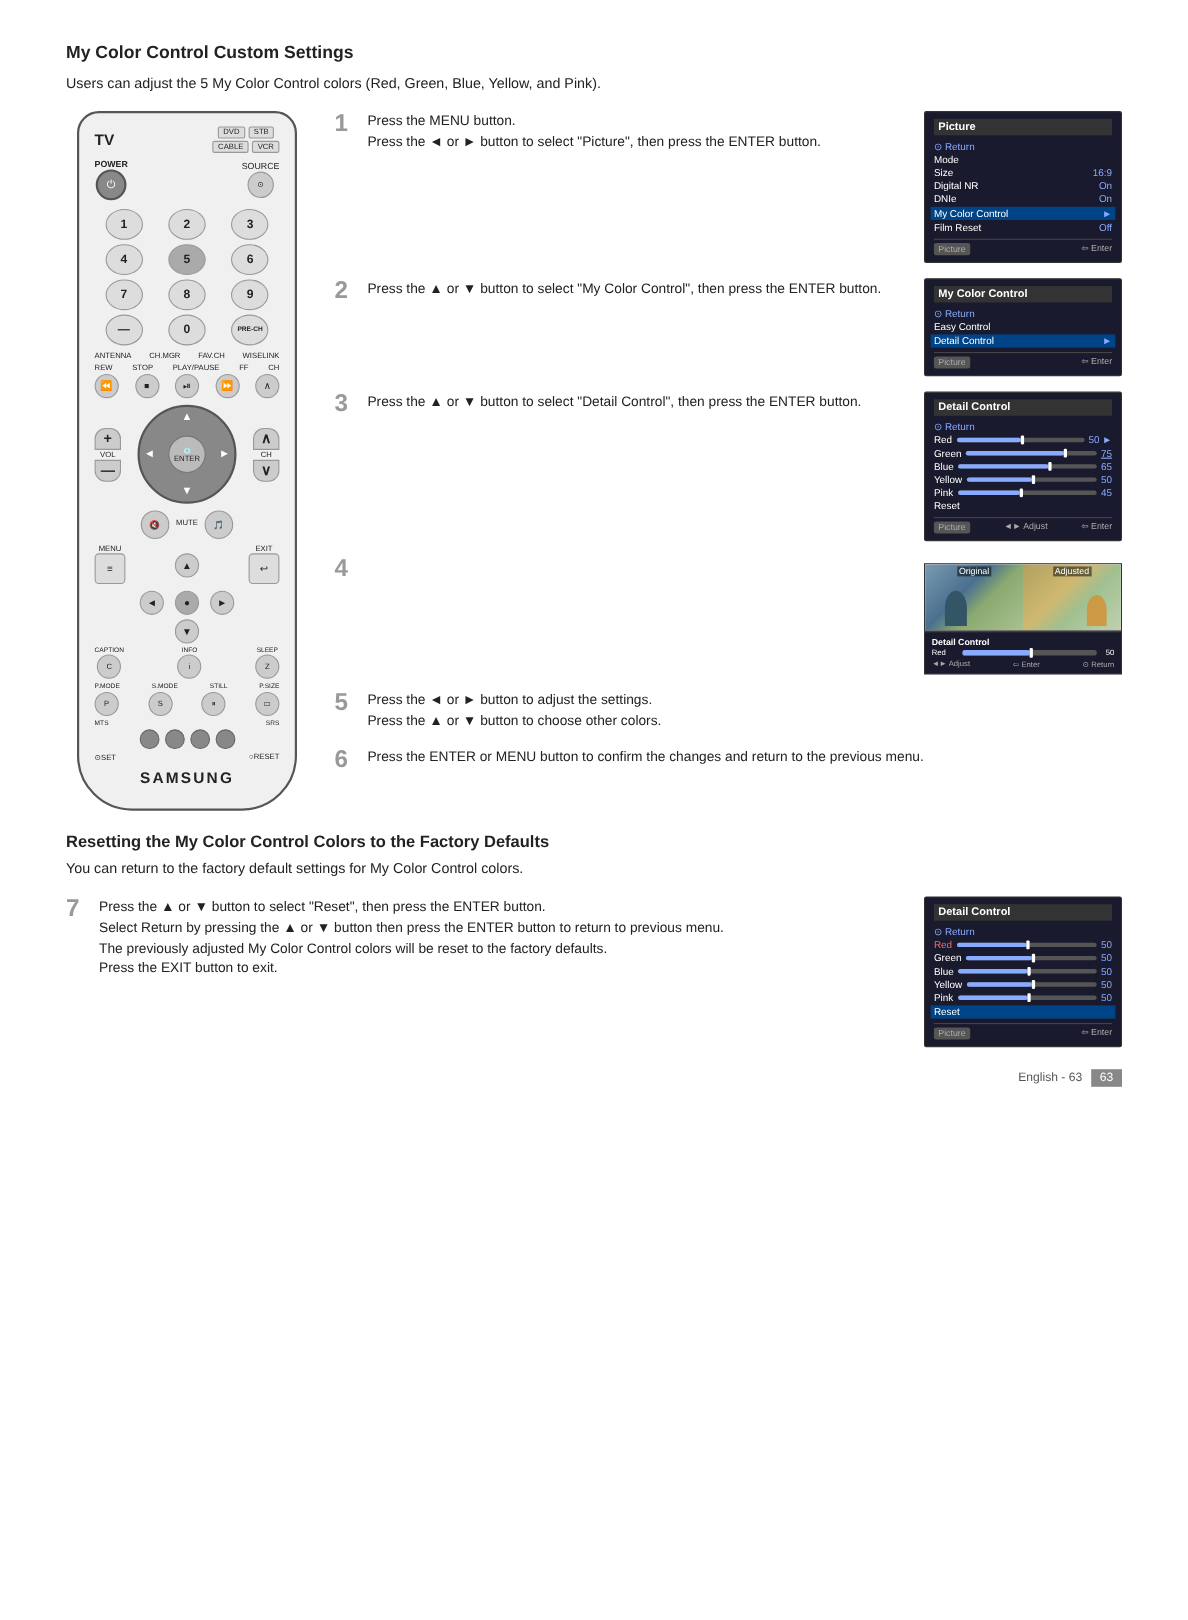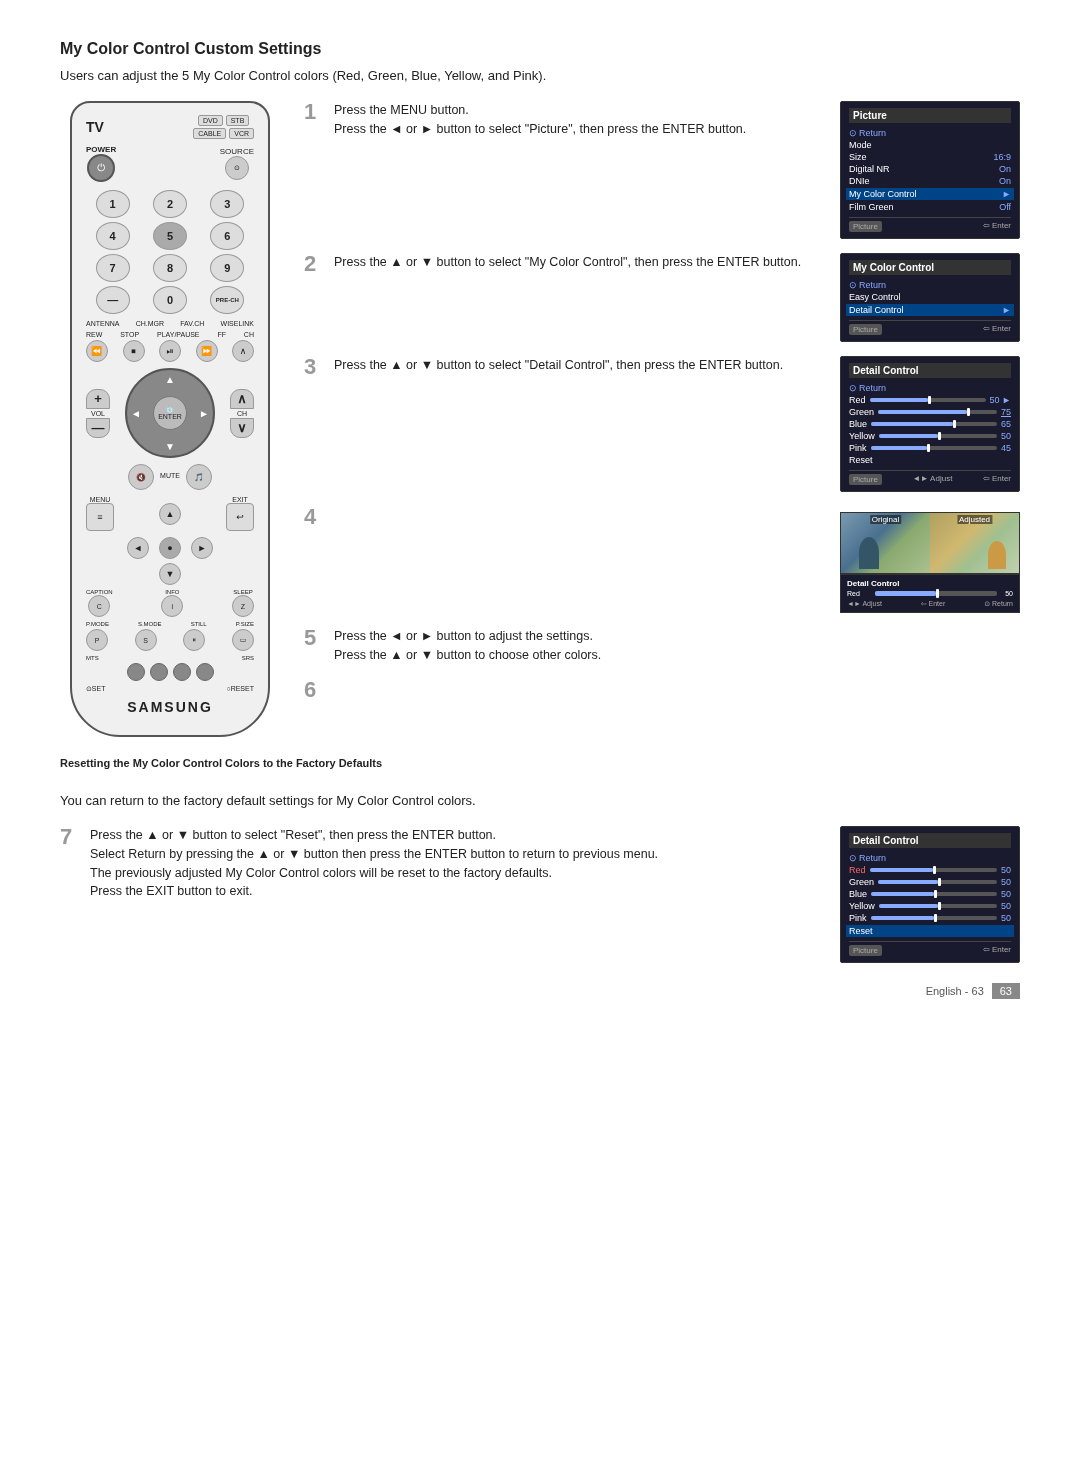--- a/index.html
+++ b/index.html
@@ -587,23 +587,23 @@
       font-size: 7px;
       color: #aaa;
       margin-top: 3px;
     }
 
     .section-divider {
       margin: 20px 0 10px;
     }
 
     h2 {
-      font-size: 11px;
+      font-size: 15px;
       font-weight: bold;
-      margin-bottom: 24px;
+      margin-bottom: 8px;
     }
 
     .page-footer {
       display: flex;
       justify-content: flex-end;
       align-items: center;
       margin-top: 20px;
       gap: 8px;
     }
 
@@ -845,21 +845,21 @@
             </div>
           <div class="panel-row">
               <span>DNIe</span>
               <span class="row-value">On</span>
             </div>
           <div class="panel-row highlighted">
               <span>My Color Control</span>
               <span class="row-value">►</span>
             </div>
           <div class="panel-row">
-              <span>Film Green</span>
+              <span>Film Reset</span>
               <span class="row-value">Off</span>
             </div>
           <div class="panel-footer">
             <span class="panel-footer-icon">Picture</span>
             <span>⇦ Enter</span>
           </div>
         </div>
       </div>
     </div>
 
@@ -1010,20 +1010,23 @@
 
     <div class="step-item">
       <span class="step-number">5</span>
       <div class="step-content">
         <p>Press the ◄ or ► button to adjust the settings.<br>Press the ▲ or ▼ button to choose other colors.</p>
       </div>
     </div>
 
     <div class="step-item">
       <span class="step-number">6</span>
+      <div class="step-content">
+        <p>Press the ENTER or MENU button to confirm the changes and return to the previous menu.</p>
+      </div>
     </div>
 
   </div>
 </div>
 
 <div class="section-divider"></div>
 <h2>Resetting the My Color Control Colors to the Factory Defaults</h2>
 <p class="intro-text">You can return to the factory default settings for My Color Control colors.</p>
 
 <div class="step-with-screen">

